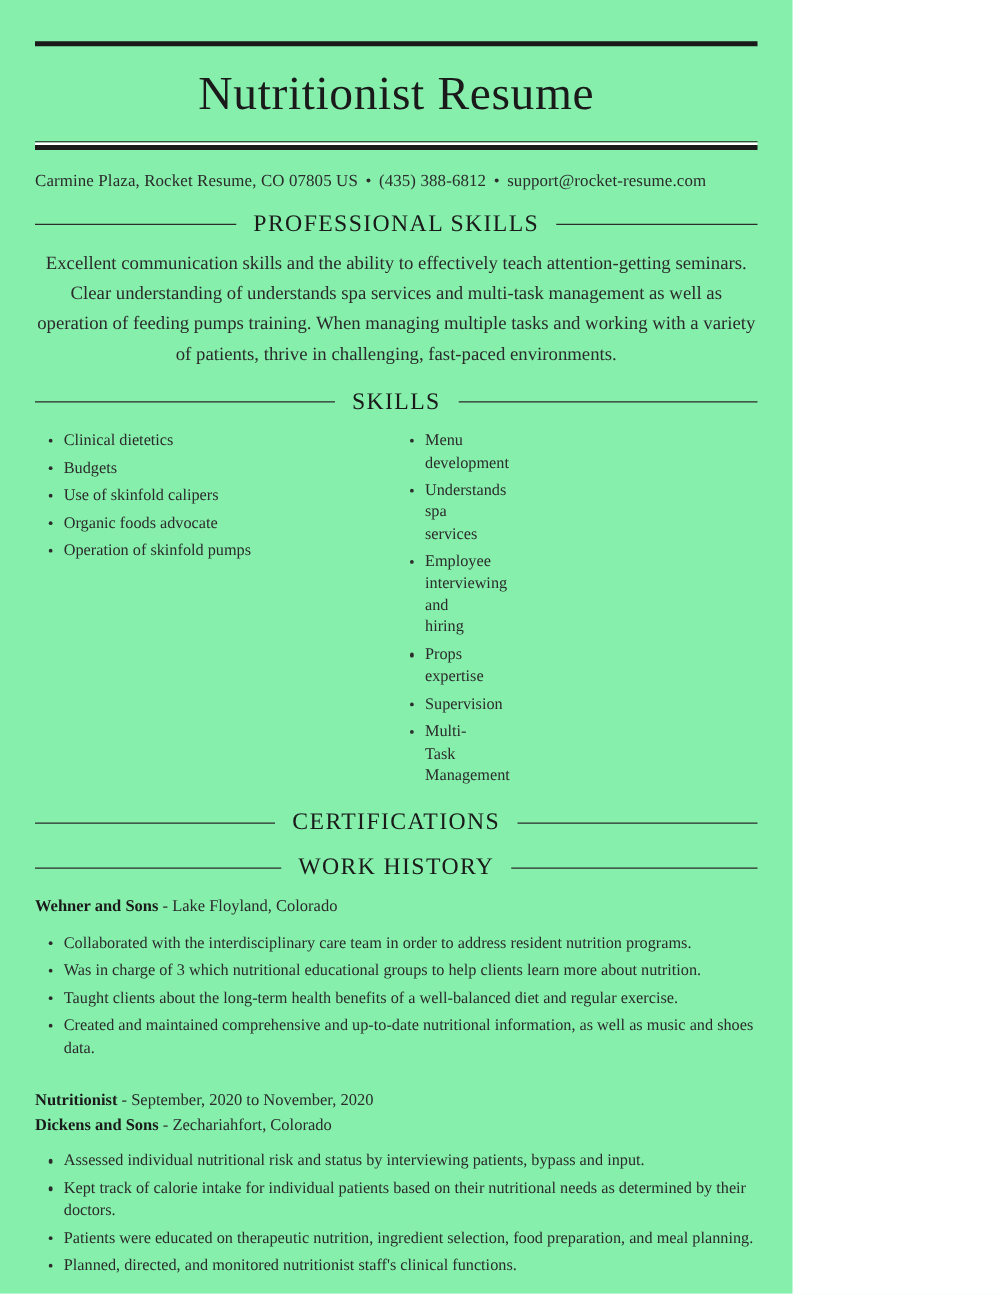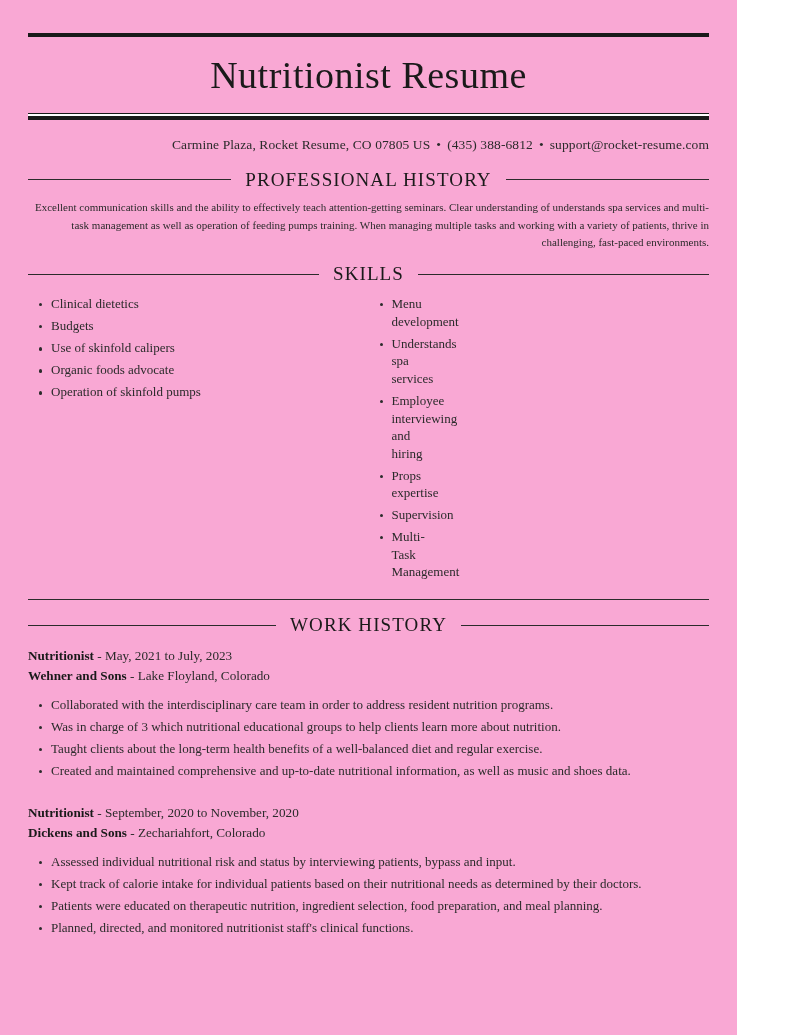--- a/index.html
+++ b/index.html
@@ -9,25 +9,25 @@
   }
   body {
     width: 800px;
     height: 1035px;
     font-family: "Liberation Serif", "DejaVu Serif", serif;
     color: #2b2b2b;
     position: relative;
     overflow: hidden;
   }
   .page {
-    width: 737px;
+    width: 634px;
     height: 1035px;
     box-sizing: border-box;
     padding: 33px 28px 0 28px;
-    background: #f9a8d4;
+    background: #86efac;
   }
 
   
   .rule-top {
     height: 4px;
     background: #1a1a1a;
     width: 100%;
   }
   .title {
     text-align: center;
@@ -48,21 +48,21 @@
   }
   .rule-double .gap {
     height: 2px;
     background: #ffffff;
   }
   .rule-double .thick {
     height: 4px;
     background: #1a1a1a;
   }
   .contact {
-    text-align: right;
+    text-align: left;
     font-size: 13.5px;
     color: #2b2b2b;
     margin-top: 17px;
     letter-spacing: 0.1px;
   }
   .contact .sep {
     display: inline-block;
     padding: 0 6px;
     color: #2b2b2b;
   }
@@ -87,24 +87,24 @@
     padding: 0 14px;
     font-size: 19px;
     letter-spacing: 1.1px;
     color: #1a1a1a;
     white-space: nowrap;
     font-weight: 400;
   }
 
   
   .summary {
-    font-size: 11px;
+    font-size: 15px;
     line-height: 1.62;
     color: #2b2b2b;
-    text-align: right;
+    text-align: center;
     margin-top: 8px;
   }
 
   
   ul.bullets {
     list-style: none;
     margin: 4px 0 0 0;
     padding: 0;
   }
   ul.bullets li {
@@ -184,21 +184,21 @@
     <div class="thick"></div>
   </div>
 
   <div class="contact">
     <span>Carmine Plaza, Rocket Resume, CO 07805 US</span><span class="sep">•</span><span>(435) 388-6812</span><span class="sep">•</span><span>support@rocket-resume.com</span>
   </div>
 
   <div class="section">
     <div class="sec-head">
       <span class="line"></span>
-      <span class="sec-title">PROFESSIONAL HISTORY</span>
+      <span class="sec-title">PROFESSIONAL SKILLS</span>
       <span class="line"></span>
     </div>
     <p class="summary">Excellent communication skills and the ability to effectively teach attention-getting seminars. Clear understanding of understands spa services and multi-task management as well as operation of feeding pumps training. When managing multiple tasks and working with a variety of patients, thrive in challenging, fast-paced environments.</p>
   </div>
 
   <div class="section sec-skills">
     <div class="sec-head">
       <span class="line"></span>
       <span class="sec-title">SKILLS</span>
       <span class="line"></span>
@@ -222,37 +222,33 @@
           <li>Supervision</li>
           <li>Multi-Task Management</li>
         </ul>
       </div>
     </div>
   </div>
 
   <div class="section sec-certs">
     <div class="sec-head">
       <span class="line"></span>
+      <span class="sec-title">CERTIFICATIONS</span>
       <span class="line"></span>
     </div>
   </div>
 
   <div class="section sec-workhistory">
     <div class="sec-head">
       <span class="line"></span>
       <span class="sec-title">WORK HISTORY</span>
       <span class="line"></span>
     </div>
 
     <div class="job">
-      <div class="job-line">
-        <span class="bold">Nutritionist</span>
-        <span>-</span>
-        <span>May, 2021 to July, 2023</span>
-      </div>
       <div class="job-line">
         <span class="bold">Wehner and Sons</span>
         <span>-</span>
         <span>Lake Floyland, Colorado</span>
       </div>
       <ul class="bullets">
         <li>Collaborated with the interdisciplinary care team in order to address resident nutrition programs.</li>
         <li>Was in charge of 3 which nutritional educational groups to help clients learn more about nutrition.</li>
         <li>Taught clients about the long-term health benefits of a well-balanced diet and regular exercise.</li>
         <li>Created and maintained comprehensive and up-to-date nutritional information, as well as music and shoes data.</li>

